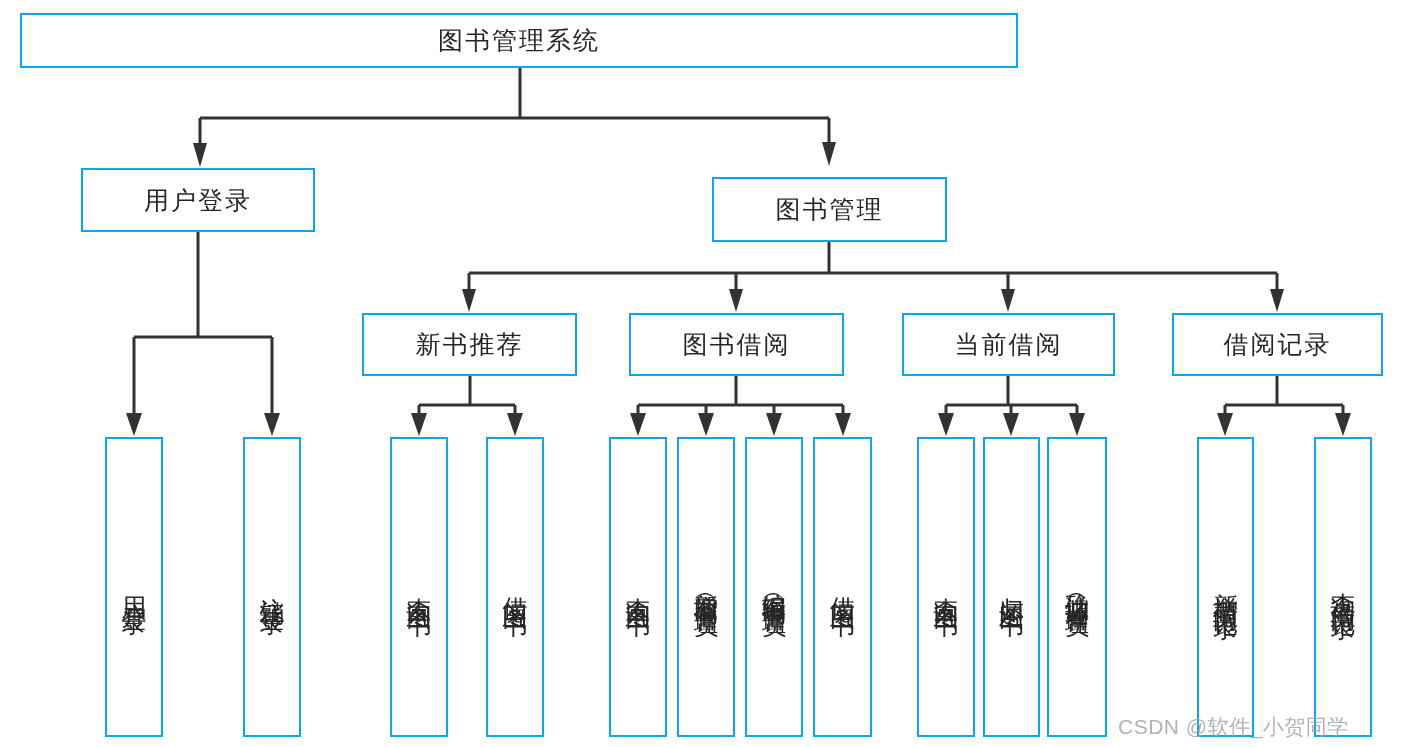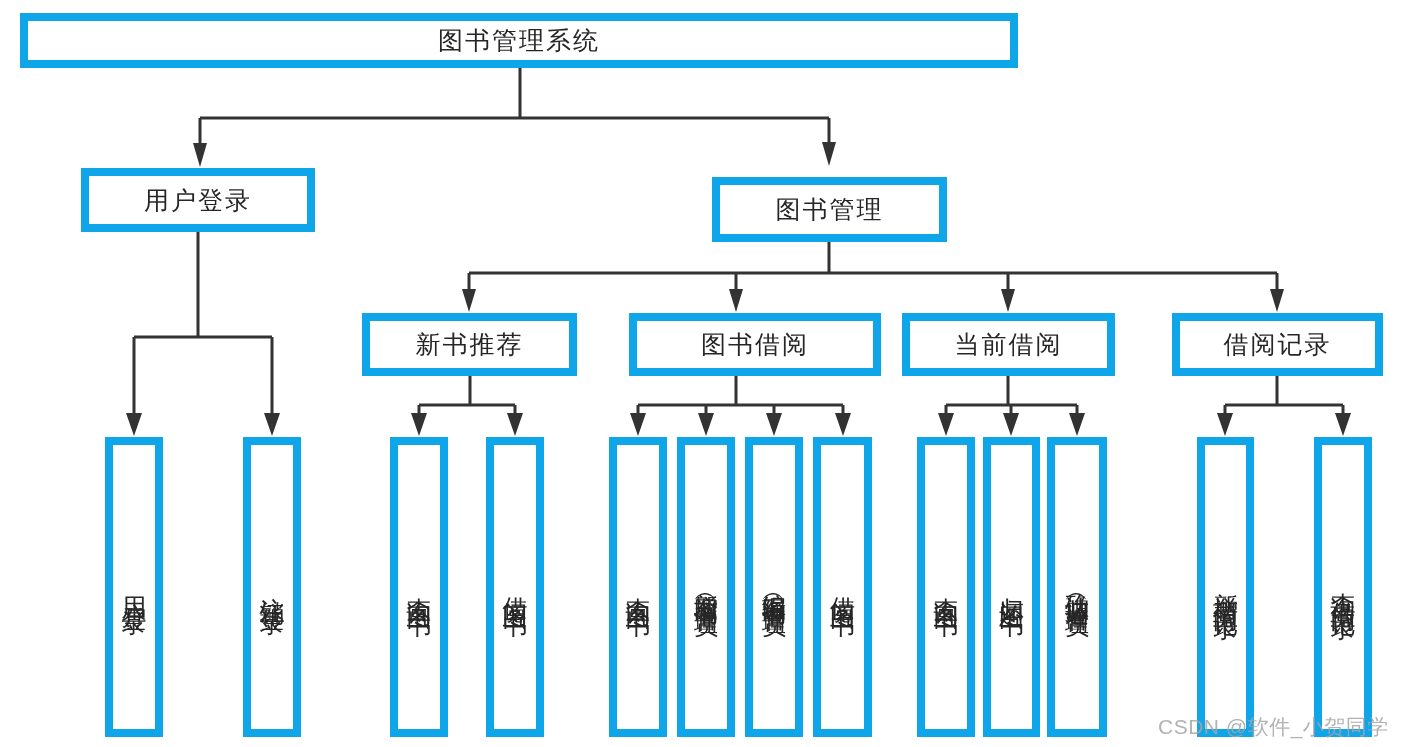--- a/index.html
+++ b/index.html
@@ -14,41 +14,41 @@
   .connectors {
     position: absolute;
     left: 0; top: 0;
     width: 1405px; height: 747px;
     pointer-events: none;
     z-index: 1;
   }
   .node {
     position: absolute;
     box-sizing: border-box;
-    border: 8px solid #0ea5e9;
+    border: 2px solid #0ea5e9;
     background: #ffffff;
     color: #262626;
     display: flex;
     align-items: center;
     justify-content: center;
     text-align: center;
     z-index: 2;
   }
   .h-node { font-size: 25px; letter-spacing: 2px; white-space: nowrap; }
   .v-node {
     writing-mode: vertical-rl;
     text-orientation: mixed;
     font-size: 25px;
     letter-spacing: 5px;
     line-height: 1;
   }
   .v-node.tight { letter-spacing: 3px; font-size: 24px; }
   .watermark {
     position: absolute;
-    left: 1158px;
+    left: 1118px;
     top: 713px;
     width: 215px;
     font-size: 21px;
     color: rgba(165,165,165,0.85);
     white-space: nowrap;
     z-index: 6;
     letter-spacing: 0.5px;
     text-align: right;
   }
 </style>
@@ -103,21 +103,21 @@
       <polygon points="1335,413 1351,413 1343,436"></polygon>
     </g>
   </svg>
 
   <div class="node h-node" style="left:20px; top:13px; width:998px; height:55px;">图书管理系统</div>
 
   <div class="node h-node" style="left:81px; top:168px; width:234px; height:64px;">用户登录</div>
   <div class="node h-node" style="left:712px; top:177px; width:235px; height:65px;">图书管理</div>
 
   <div class="node h-node" style="left:362px; top:313px; width:215px; height:63px;text-align:center;">新书推荐</div>
-  <div class="node h-node" style="left:629px; top:313px; width:252px; height:63px;">图书借阅</div>
+  <div class="node h-node" style="left:629px; top:313px; width:215px; height:63px;">图书借阅</div>
   <div class="node h-node" style="left:902px; top:313px; width:213px; height:63px;">当前借阅</div>
   <div class="node h-node" style="left:1172px; top:313px; width:211px; height:63px;">借阅记录</div>
 
   <div class="node v-node" style="left:105px; top:437px; width:58px; height:300px;">用户登录</div>
   <div class="node v-node" style="left:243px; top:437px; width:58px; height:300px;">注销登录</div>
 
   <div class="node v-node" style="left:390px; top:437px; width:58px; height:300px;">查询图书</div>
   <div class="node v-node" style="left:486px; top:437px; width:58px; height:300px;">借阅图书</div>
 
   <div class="node v-node" style="left:609px; top:437px; width:58px; height:300px;">查询图书</div>

